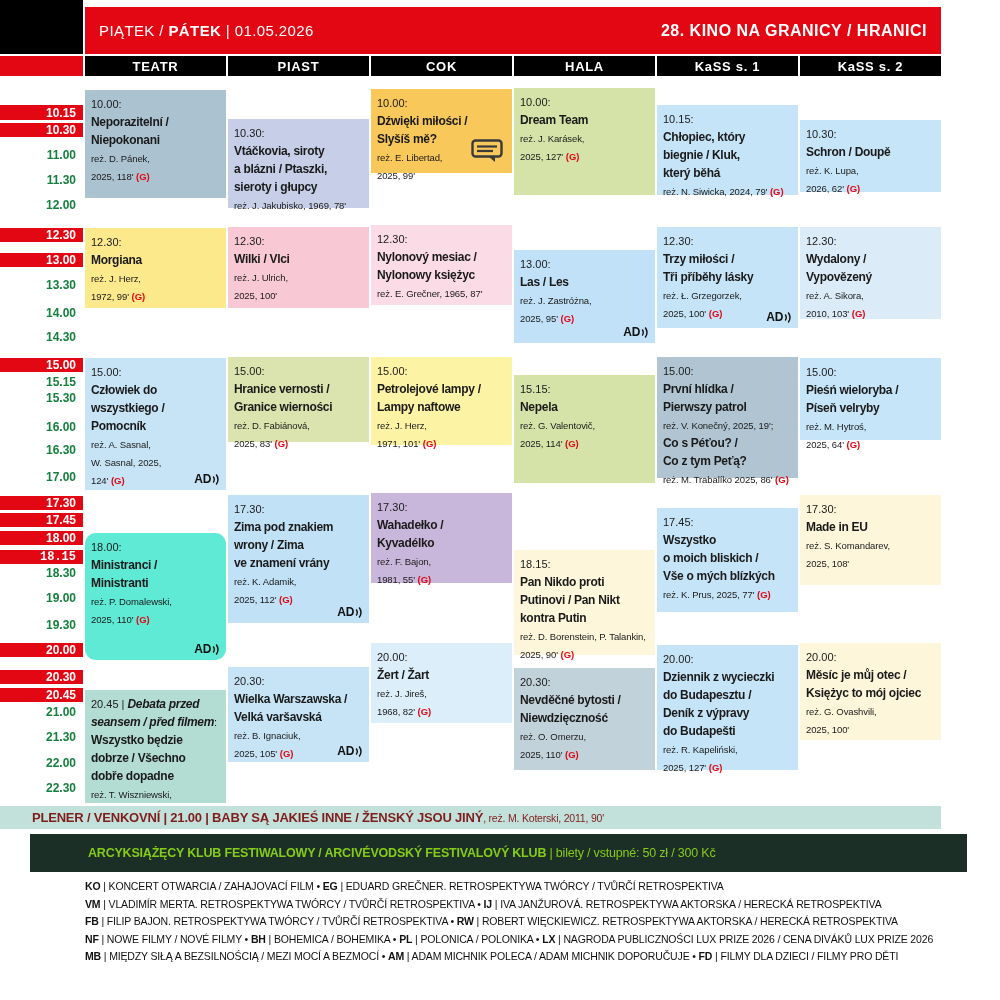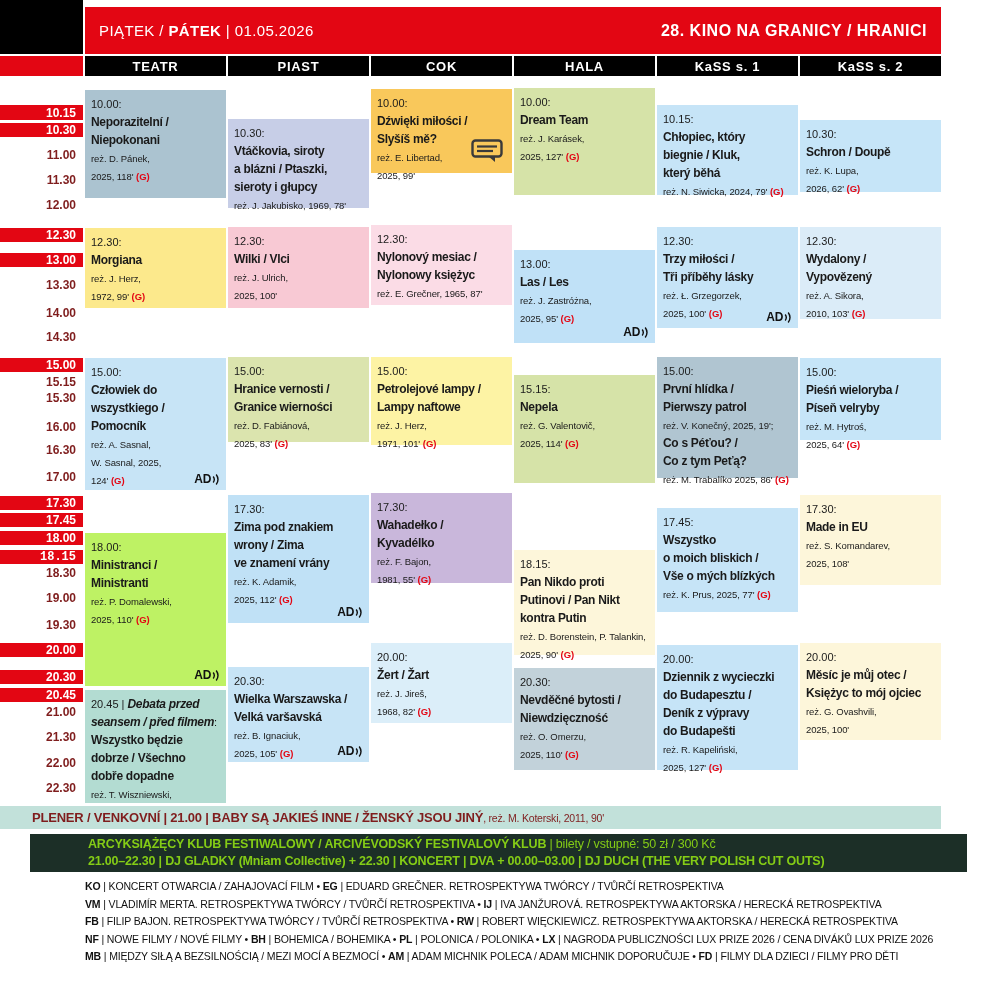--- a/index.html
+++ b/index.html
@@ -8,21 +8,21 @@
   .corner{position:absolute;left:0;top:0;width:83px;height:54px;background:#000;}
   .titlebar{position:absolute;left:85px;top:7px;width:856px;height:47px;background:#e30613;color:#fff;
     display:flex;align-items:center;justify-content:space-between;padding:0 14px;box-sizing:border-box;
     font-size:15px;letter-spacing:.4px;}
   .bold{font-weight:bold;}
   .fest{font-size:16px;font-weight:bold;letter-spacing:.5px;}
   .venue-red{position:absolute;left:0;top:56px;width:83px;height:20px;background:#e30613;}
   .venue-seg{position:absolute;top:56px;height:20px;background:#000;color:#fff;font-weight:bold;font-size:13px;
     letter-spacing:.7px;display:flex;align-items:center;justify-content:center;}
   .time-label{position:absolute;left:0;width:83px;height:14px;line-height:14px;text-align:right;
-    padding-right:7px;box-sizing:border-box;font-weight:bold;font-size:12px;color:#7f1d1d;}
+    padding-right:7px;box-sizing:border-box;font-weight:bold;font-size:12px;color:#15803d;}
   .time-label.red{background:#e30613;color:#fff;}
   .cell{position:absolute;box-sizing:border-box;padding:4px 6px;color:#1a1a1a;}
   .ln{white-space:nowrap;}
   .k-t{font-size:11px;line-height:14px;}
   .k-b{font-weight:bold;font-size:12px;line-height:14px;letter-spacing:-.3px;}
   .k-i{font-weight:bold;font-style:italic;font-size:12px;line-height:14px;letter-spacing:-.3px;}
   .k-d{font-size:9.5px;line-height:12px;letter-spacing:-.1px;}
   .g{color:#e30613;font-weight:bold;font-size:9.5px;}
   .ad{position:absolute;right:6px;bottom:4px;font-weight:bold;font-size:12px;color:#111;
     display:flex;align-items:center;gap:1px;letter-spacing:-.3px;}
@@ -115,21 +115,21 @@
         <div class="ln"><span class="k-d">W. Sasnal, 2025,</span></div>
         <div class="ln"><span class="k-d">124'</span><span class="g"> (G)</span></div>
         <div class="ad">
           <span>AD</span>
           <svg width="8" height="13" viewBox="0 0 8 13">
             <path d="M1.2 3.5 Q3.4 6.5 1.2 9.5" stroke="#111" stroke-width="1.4" fill="none"></path>
             <path d="M4.2 1.5 Q7.8 6.5 4.2 11.5" stroke="#111" stroke-width="1.4" fill="none"></path>
           </svg>
         </div>
       </div>
-      <div class="cell" style="left: 85px; top: 533px; width: 141px; height: 153px; background: #bef264;">
+      <div class="cell" style="left: 85px; top: 533px; width: 141px; height: 127px; background: #5eead4; border-radius: 11px;">
         <div class="ln"><span class="k-t">18.00:</span></div>
         <div class="ln"><span class="k-b">Ministranci /</span></div>
         <div class="ln"><span class="k-b">Ministranti</span></div>
         <div class="ln"><span class="k-d">reż. P. Domalewski,</span></div>
         <div class="ln"><span class="k-d">2025, 110'</span><span class="g"> (G)</span></div>
         <div class="ad">
           <span>AD</span>
           <svg width="8" height="13" viewBox="0 0 8 13">
             <path d="M1.2 3.5 Q3.4 6.5 1.2 9.5" stroke="#111" stroke-width="1.4" fill="none"></path>
             <path d="M4.2 1.5 Q7.8 6.5 4.2 11.5" stroke="#111" stroke-width="1.4" fill="none"></path>
@@ -354,21 +354,20 @@
       </div>
     </div>
 
   <div class="plener">
     <span>PLENER / VENKOVNÍ | 21.00 | BABY SĄ JAKIEŚ INNE / ŽENSKÝ JSOU JINÝ</span>
       <span class="normal">, reż. M. Koterski, 2011, 90'</span>
   </div>
 
   <div class="club">
     <div><span class="bold">ARCYKSIĄŻĘCY KLUB FESTIWALOWY / ARCIVÉVODSKÝ FESTIVALOVÝ KLUB</span><span> | bilety / vstupné: 50 zł / 300 Kč</span></div>
-    <div class="line2">21.00–22.30 | DJ GLADKY (Mniam Collective) + 22.30 | KONCERT | DVA + 00.00–03.00 | DJ DUCH (THE VERY POLISH CUT OUTS)</div>
   </div>
 
   <div id="legend">
       <div class="legend-line"><b>KO</b><span> | KONCERT OTWARCIA / ZAHAJOVACÍ FILM</span><span> • </span><b>EG</b><span> | EDUARD GREČNER. RETROSPEKTYWA TWÓRCY / TVŮRČÍ RETROSPEKTIVA</span></div>
       <div class="legend-line"><b>VM</b><span> | VLADIMÍR MERTA. RETROSPEKTYWA TWÓRCY / TVŮRČÍ RETROSPEKTIVA</span><span> • </span><b>IJ</b><span> | IVA JANŽUROVÁ. RETROSPEKTYWA AKTORSKA / HERECKÁ RETROSPEKTIVA</span></div>
       <div class="legend-line"><b>FB</b><span> | FILIP BAJON. RETROSPEKTYWA TWÓRCY / TVŮRČÍ RETROSPEKTIVA</span><span> • </span><b>RW</b><span> | ROBERT WIĘCKIEWICZ. RETROSPEKTYWA AKTORSKA / HERECKÁ RETROSPEKTIVA</span></div>
       <div class="legend-line"><b>NF</b><span> | NOWE FILMY / NOVÉ FILMY</span><span> • </span><b>BH</b><span> | BOHEMICA / BOHEMIKA</span><span> • </span><b>PL</b><span> | POLONICA / POLONIKA</span><span> • </span><b>LX</b><span> | NAGRODA PUBLICZNOŚCI LUX PRIZE 2026 / CENA DIVÁKŮ LUX PRIZE 2026</span></div>
       <div class="legend-line"><b>MB</b><span> | MIĘDZY SIŁĄ A BEZSILNOŚCIĄ / MEZI MOCÍ A BEZMOCÍ</span><span> • </span><b>AM</b><span> | ADAM MICHNIK POLECA / ADAM MICHNIK DOPORUČUJE</span><span> • </span><b>FD</b><span> | FILMY DLA DZIECI / FILMY PRO DĚTI</span></div>
     </div>
 </div>

